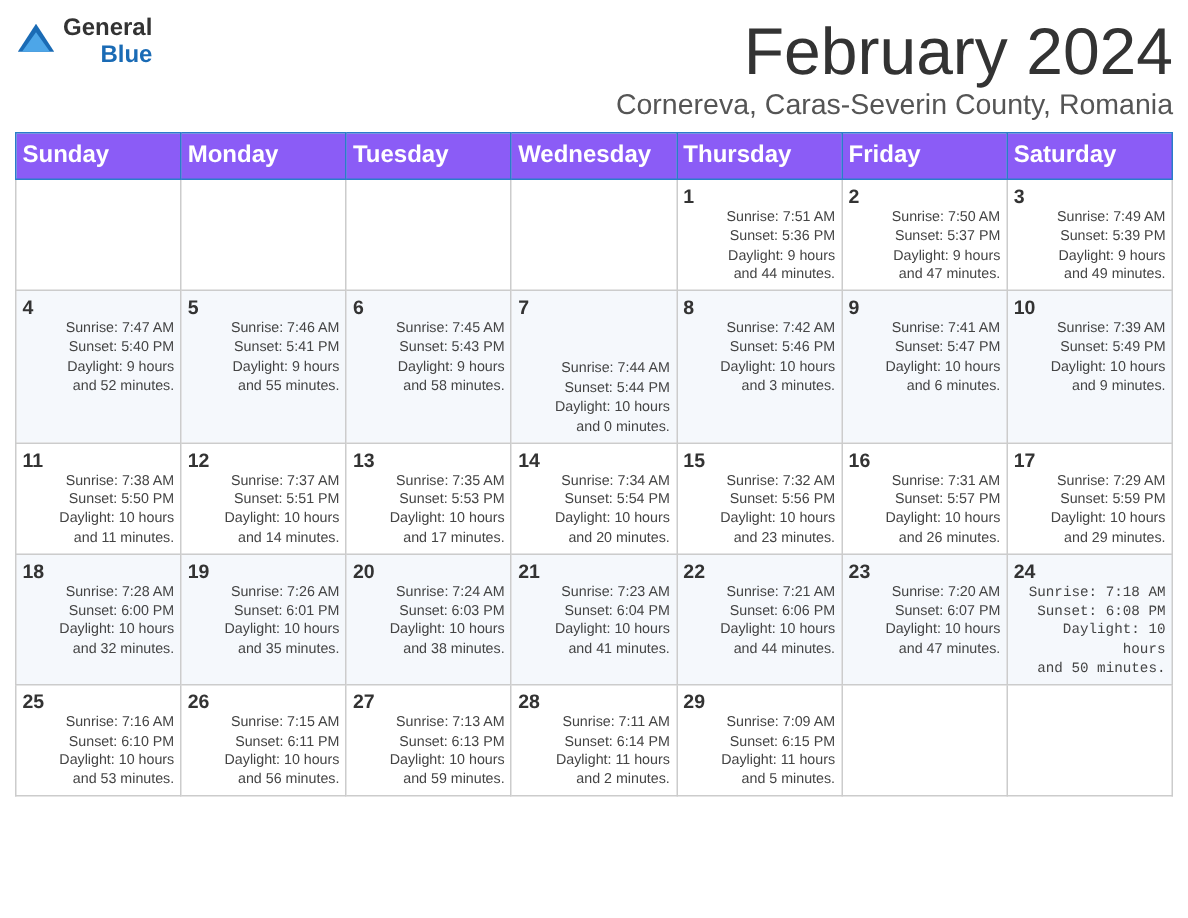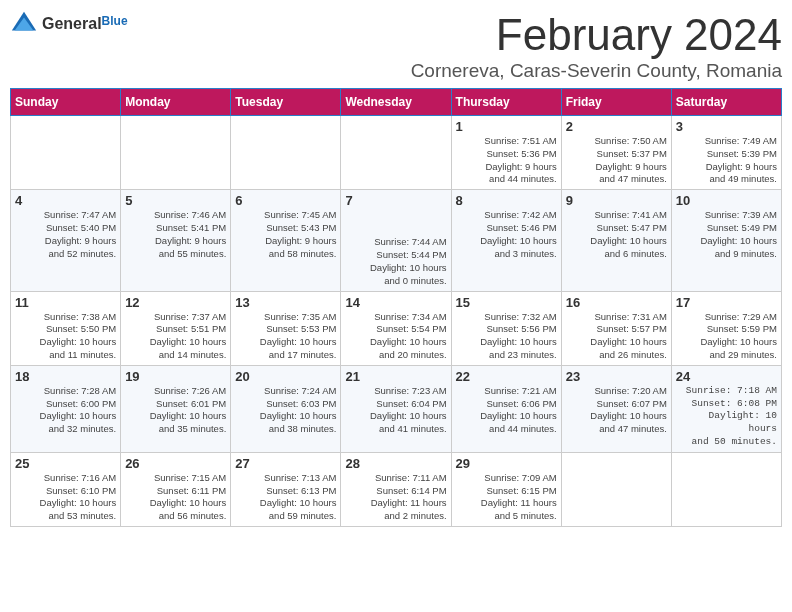--- a/index.html
+++ b/index.html
@@ -16,30 +16,31 @@
       justify-content: space-between;
       margin-bottom: 6px;
     }
     .logo {
       display: flex;
       align-items: center;
       gap: 4px;
     }
     .logo-text {
       display: flex;
-      flex-direction: row;
+      flex-direction: column;
       line-height: 1.1;
+      align-items: flex-end;
     }
     .logo-general {
       font-size: 16px;
       font-weight: bold;
       color: #333;
     }
     .logo-blue {
-      font-size: 12px;
+      font-size: 16px;
       font-weight: bold;
       color: #1a6bb5;
     }
     .logo-icon {
       width: 28px;
       height: 28px;
     }
     .title-area {
       text-align: right;
     }
@@ -51,23 +52,23 @@
     .calendar-subtitle {
       font-size: 19px;
       color: #555;
     }
     .calendar {
       width: 100%;
       border-collapse: collapse;
       border: 1px solid #ccc;
     }
     .calendar th {
-      background: #be185d;
+      background: #8b5cf6;
       color: #fff;
-      font-size: 12px;
+      font-size: 16px;
       font-weight: bold;
       padding: 6px 4px;
       text-align: left;
       border: 1px solid #2a7dc9;
     }
     .calendar td {
       vertical-align: top;
       border: 1px solid #ccc;
       padding: 3px 4px;
       font-size: 10px;

